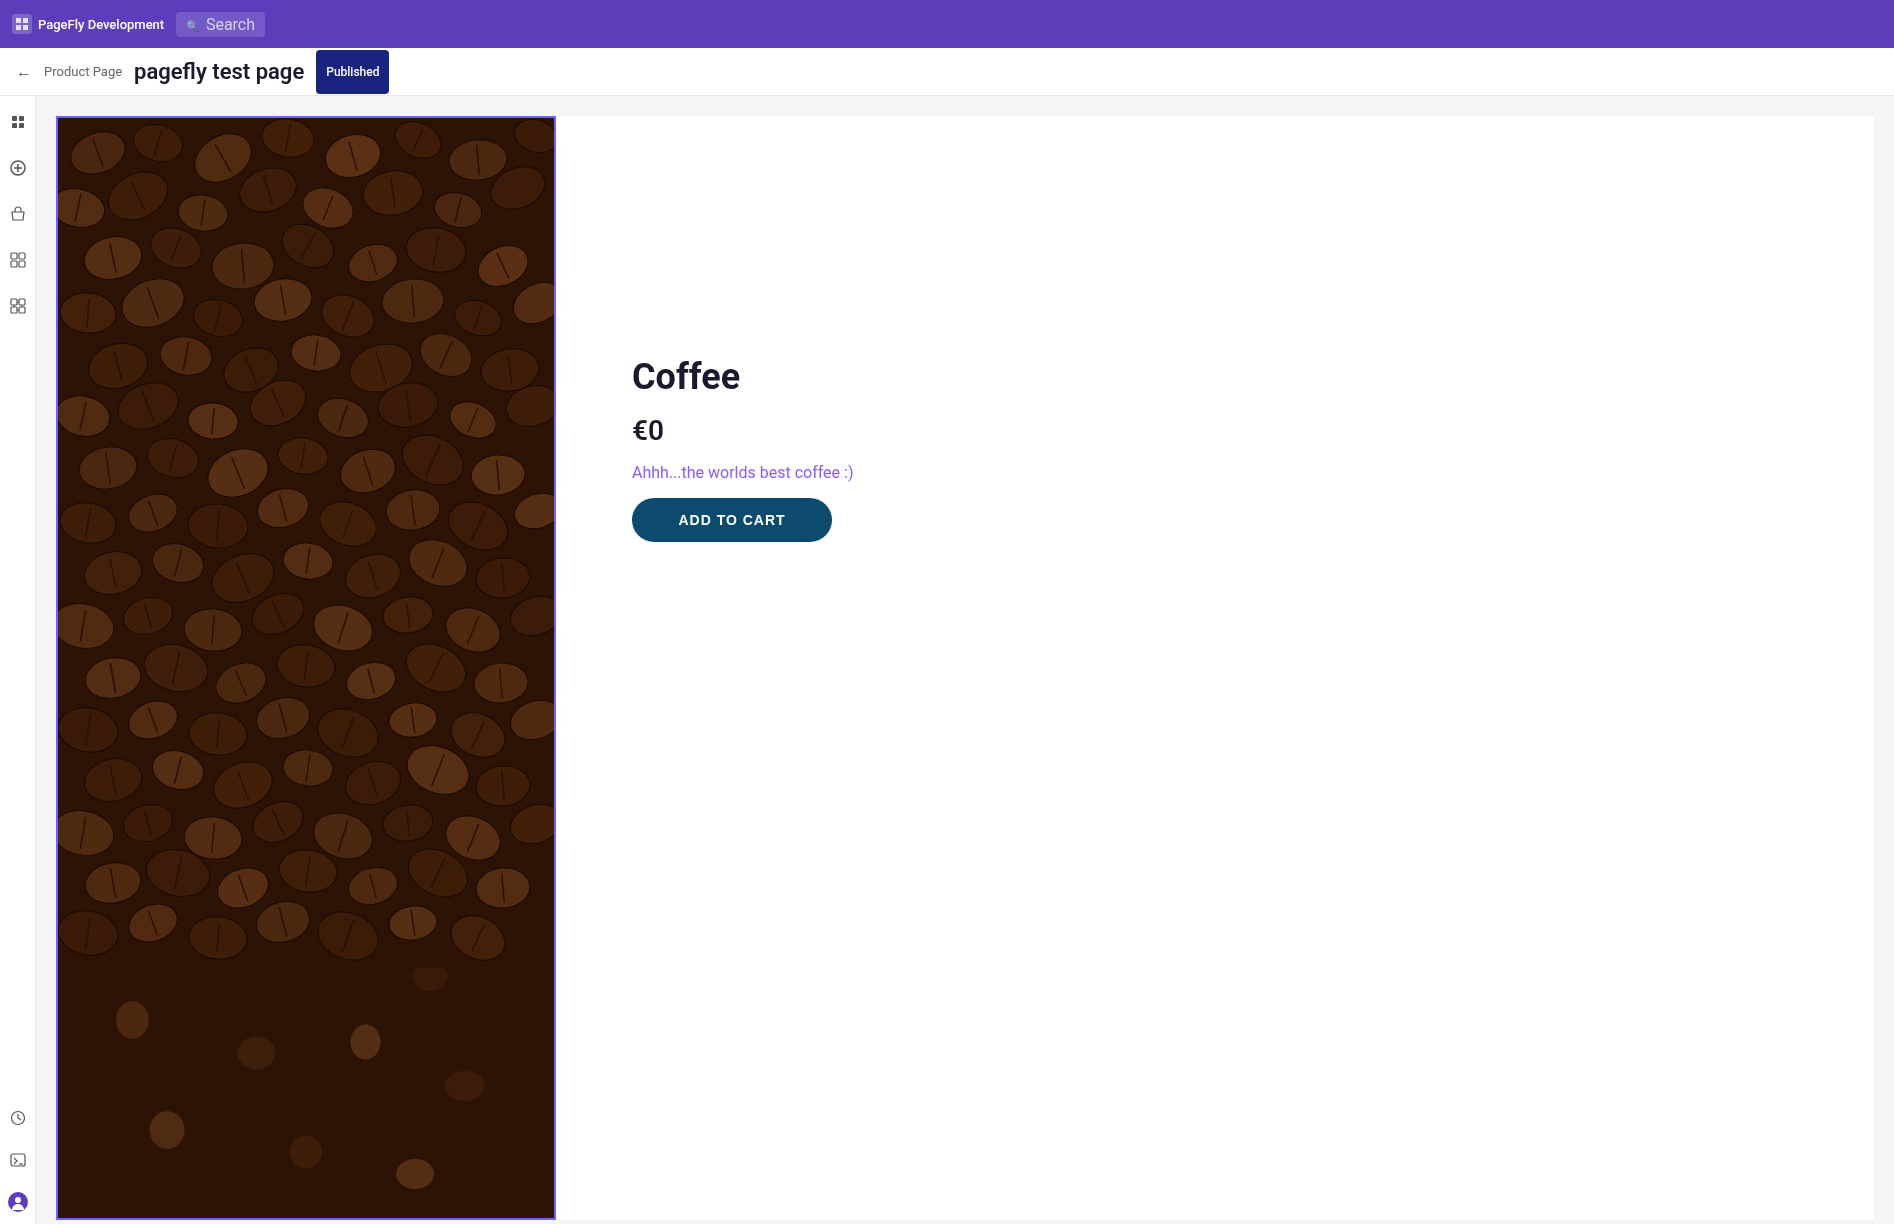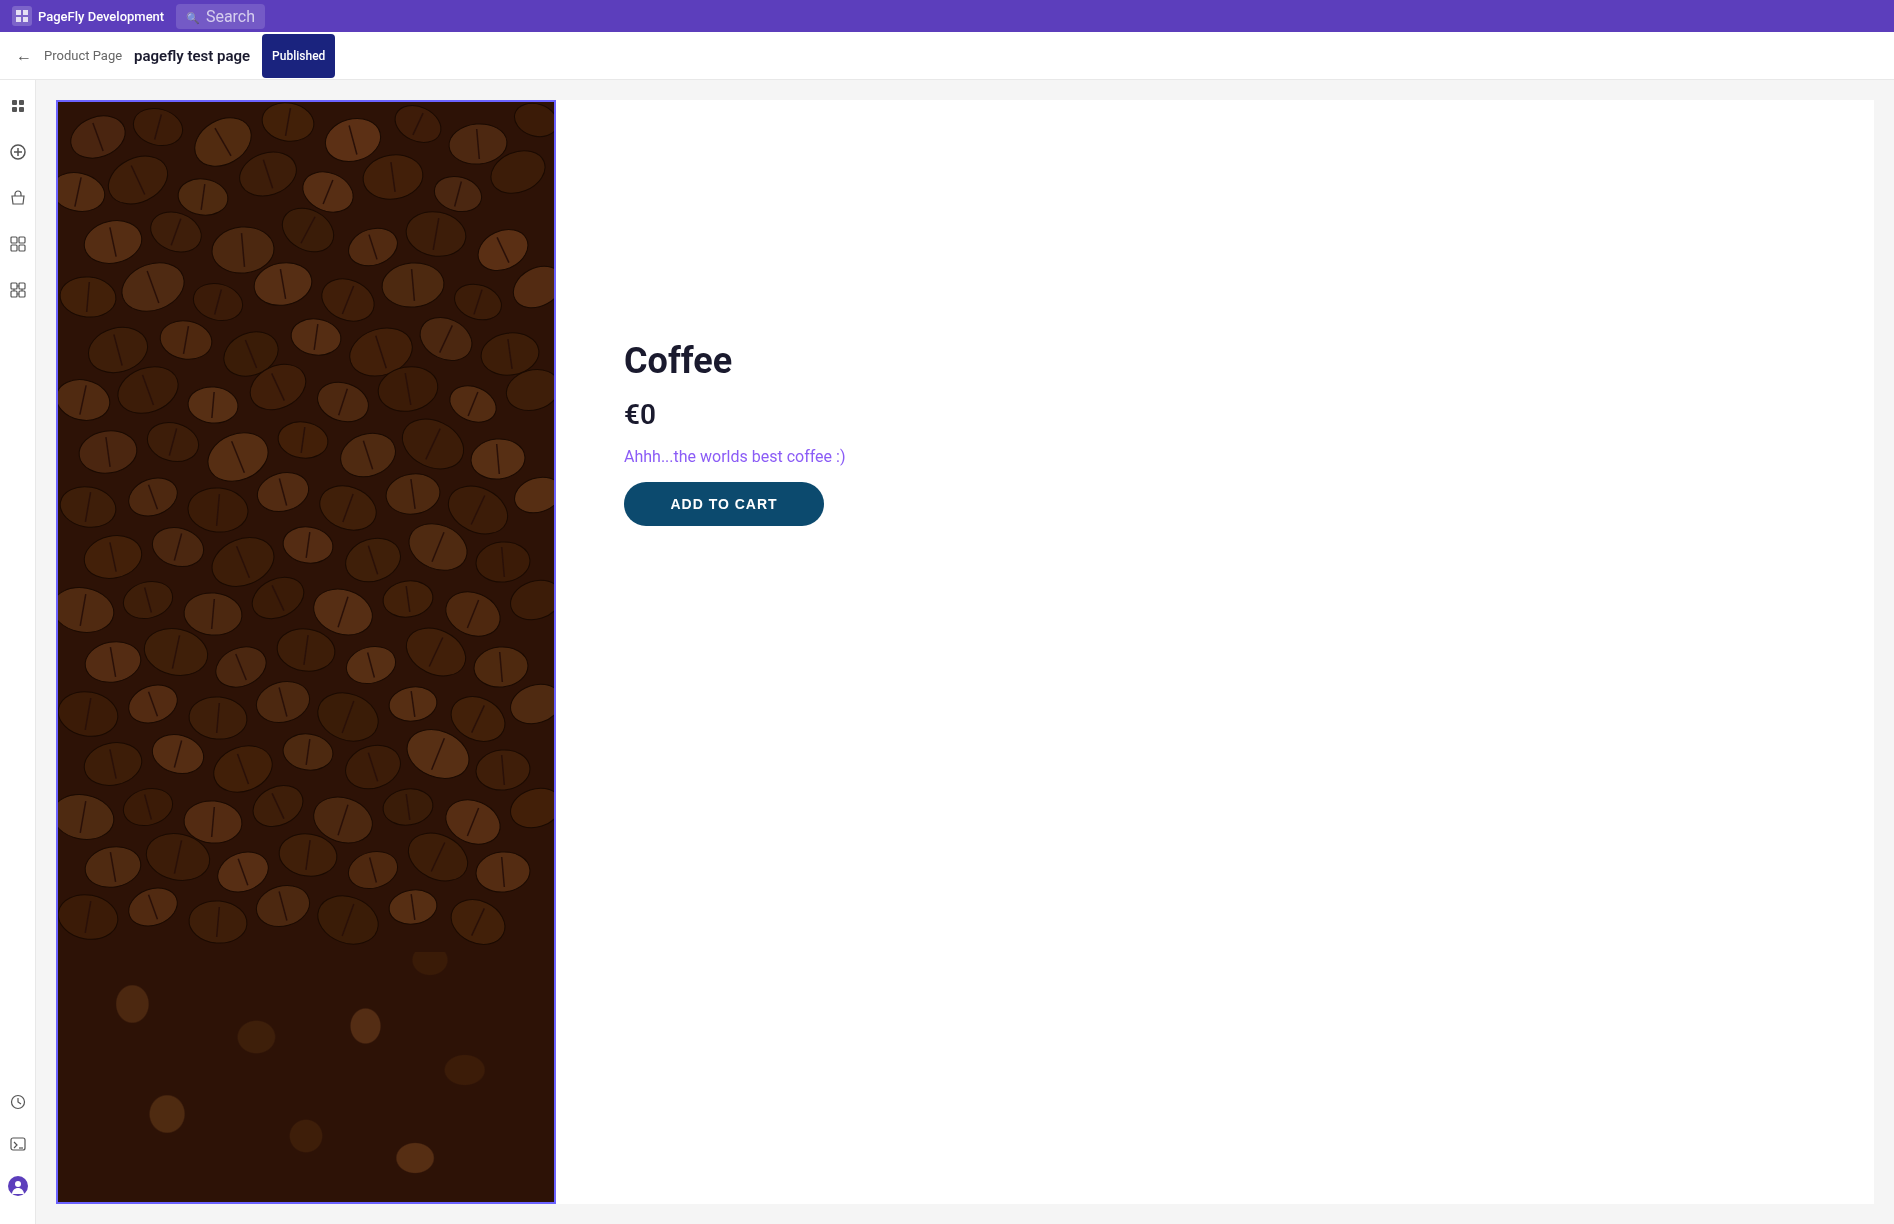--- a/index.html
+++ b/index.html
@@ -1,21 +1,21 @@
 <!DOCTYPE html>
 <html><head>
   <meta charset="utf-8">
   <style>
     * { margin: 0; padding: 0; box-sizing: border-box; }
     body { font-family: -apple-system, BlinkMacSystemFont, 'Segoe UI', Roboto, sans-serif; background: #fff; width: 1894px; height: 1224px; overflow: hidden; }
 
     
     .top-nav {
       background: #5c3ebc;
-      height: 32px;
+      height: 48px;
       display: flex;
       align-items: center;
       padding: 0 12px;
       gap: 12px;
     }
     .top-nav-logo {
       display: flex;
       align-items: center;
       gap: 6px;
       color: #fff;
@@ -55,21 +55,21 @@
       display: flex;
       align-items: center;
     }
     .breadcrumb-text {
       color: #666;
       font-size: 13px;
       text-align: right;
     }
     .page-title-text {
       color: #1a1a2e;
-      font-size: 15px;
+      font-size: 22px;
       font-weight: 600;
     }
     .published-badge {
       background: #1a237e;
       color: #fff;
       font-size: 12px;
       padding: 15px 10px;
       border-radius: 4px;
       font-weight: 500;
     }
@@ -116,21 +116,21 @@
       flex: 1;
       background: #f5f5f5;
       overflow: auto;
       display: flex;
       padding: 20px;
     }
 
     
     .product-preview {
       display: flex;
-      gap: 8px;
+      gap: 16px;
       background: #fff;
       width: 100%;
       min-height: 900px;
     }
 
     .product-image-container {
       width: 500px;
       min-height: 800px;
       position: relative;
       overflow: hidden;

